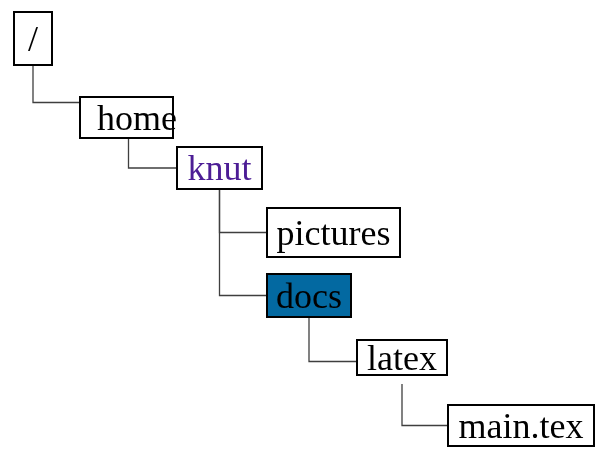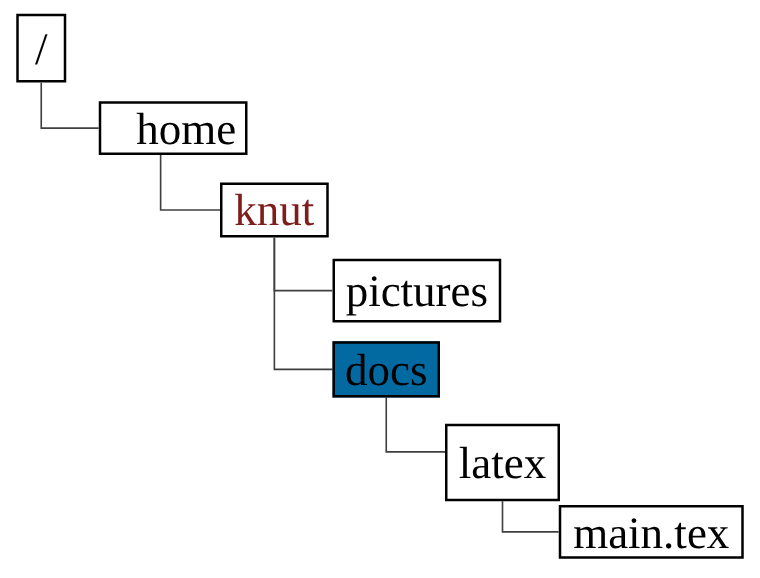--- a/index.html
+++ b/index.html
@@ -43,20 +43,20 @@
   <svg class="edges-svg" viewBox="0 0 608 462" xmlns="http://www.w3.org/2000/svg">
       <polyline points="33,66 33,102.5 79,102.5" fill="none" stroke="#3f3f3f" stroke-width="1.3"></polyline>
       <polyline points="128.5,124 128.5,168 176,168" fill="none" stroke="#3f3f3f" stroke-width="1.3"></polyline>
       <polyline points="219.5,190 219.5,232.5 266,232.5" fill="none" stroke="#3f3f3f" stroke-width="1.3"></polyline>
       <polyline points="219.5,190 219.5,295.5 266,295.5" fill="none" stroke="#3f3f3f" stroke-width="1.3"></polyline>
       <polyline points="309,318 309,361.5 356,361.5" fill="none" stroke="#3f3f3f" stroke-width="1.3"></polyline>
       <polyline points="402,384 402,425.5 447,425.5" fill="none" stroke="#3f3f3f" stroke-width="1.3"></polyline>
     </svg>
   <div id="nodes-layer">
       <div class="node" style="left: 13px; top: 11px; width: 40px; height: 55px; border-color: rgb(0, 0, 0); background: rgb(255, 255, 255); color: rgb(0, 0, 0);">/</div>
-      <div class="node" style="left: 79px; top: 81px; width: 119px; height: 43px; border-color: rgb(0, 0, 0); background: rgb(255, 255, 255); color: rgb(0, 0, 0); padding-left: 21px;">home</div>
-      <div class="node" style="left: 176px; top: 146px; width: 87px; height: 44px; border-color: rgb(0, 0, 0); background: rgb(255, 255, 255); color: #7f1d1d;">knut</div>
+      <div class="node" style="left: 79px; top: 96px; width: 95px; height: 43px; border-color: rgb(0, 0, 0); background: rgb(255, 255, 255); color: rgb(0, 0, 0); padding-left: 21px;">home</div>
+      <div class="node" style="left: 176px; top: 146px; width: 87px; height: 44px; border-color: rgb(0, 0, 0); background: rgb(255, 255, 255); color: #4c1d95;">knut</div>
       <div class="node" style="left: 266px; top: 207px; width: 135px; height: 51px; border-color: rgb(0, 0, 0); background: rgb(255, 255, 255); color: rgb(0, 0, 0); text-align: center;">pictures</div>
       <div class="node" style="left: 266px; top: 273px; width: 86px; height: 45px; border-color: rgb(0, 0, 0); background: #0369a1; color: rgb(0, 0, 0);">docs</div>
-      <div class="node" style="left: 356px; top: 339px; width: 92px; height: 62px; border-color: rgb(0, 0, 0); background: rgb(255, 255, 255); color: rgb(0, 0, 0);">latex</div>
+      <div class="node" style="left: 356px; top: 339px; width: 92px; height: 37px; border-color: rgb(0, 0, 0); background: rgb(255, 255, 255); color: rgb(0, 0, 0);">latex</div>
       <div class="node" style="left: 447px; top: 404px; width: 148px; height: 43px; border-color: rgb(0, 0, 0); background: rgb(255, 255, 255); color: rgb(0, 0, 0); text-align: right;">main.tex</div>
     </div>
 </div>
 
 </body></html>

